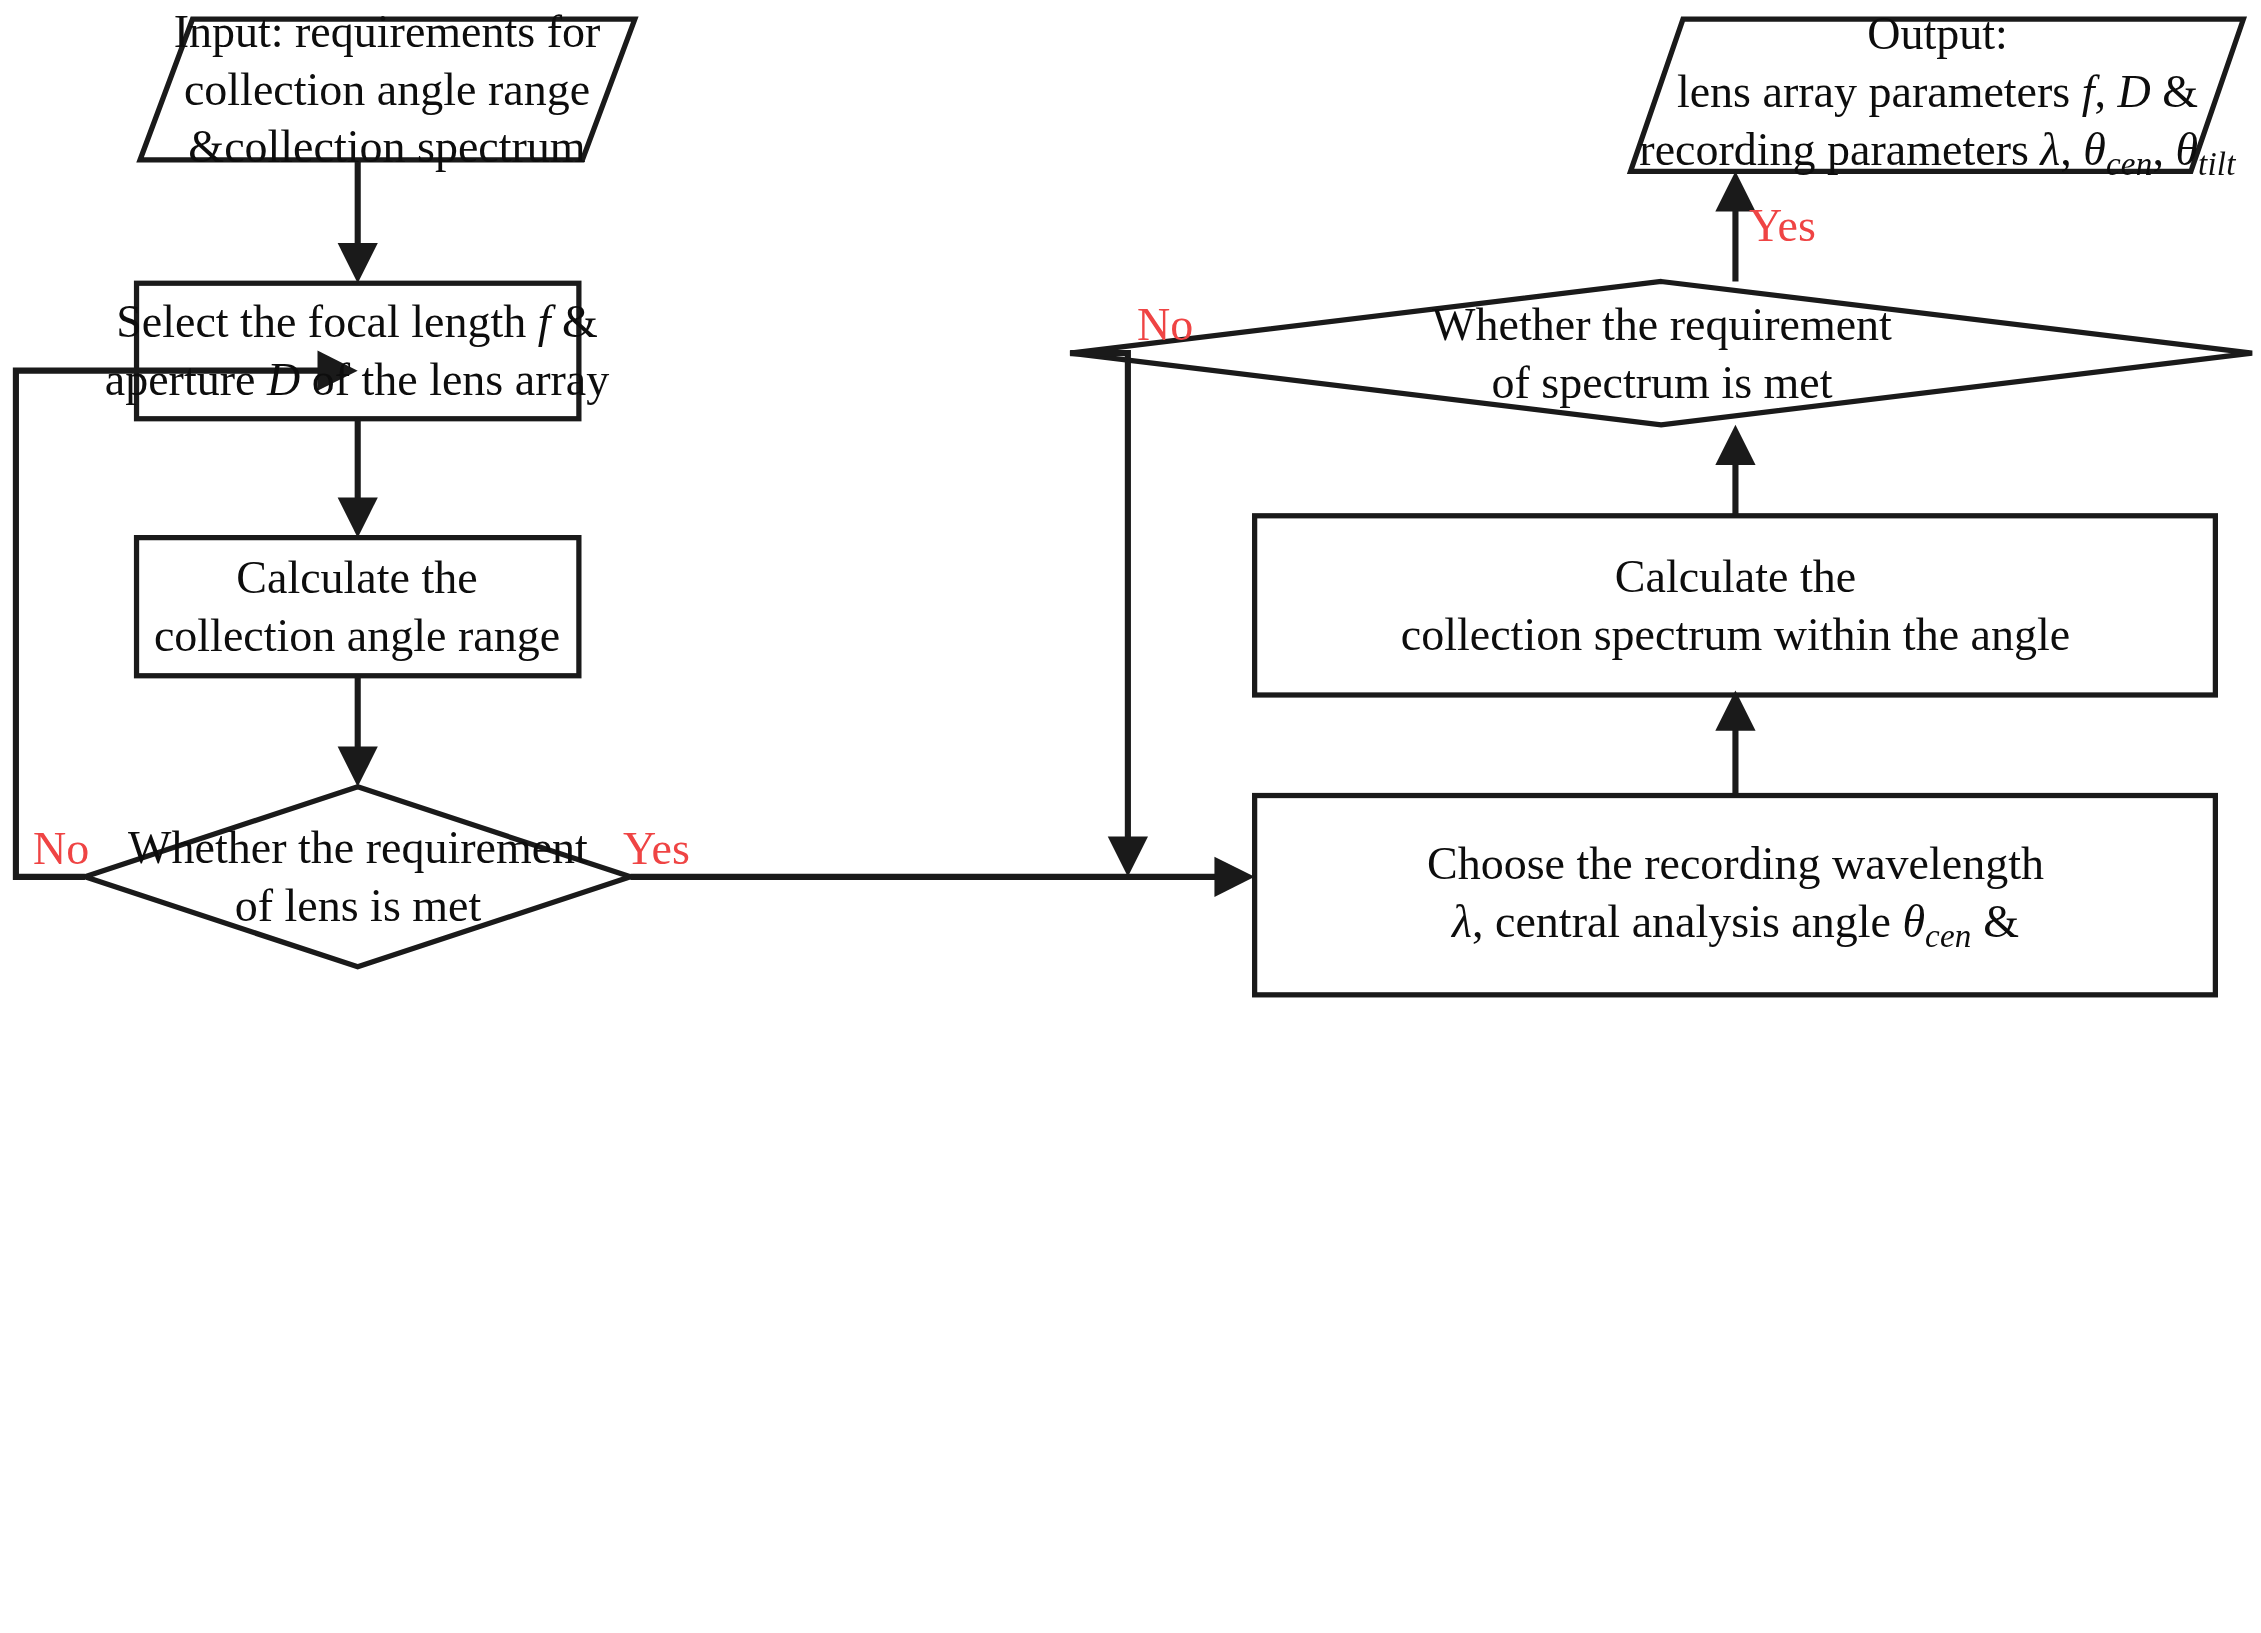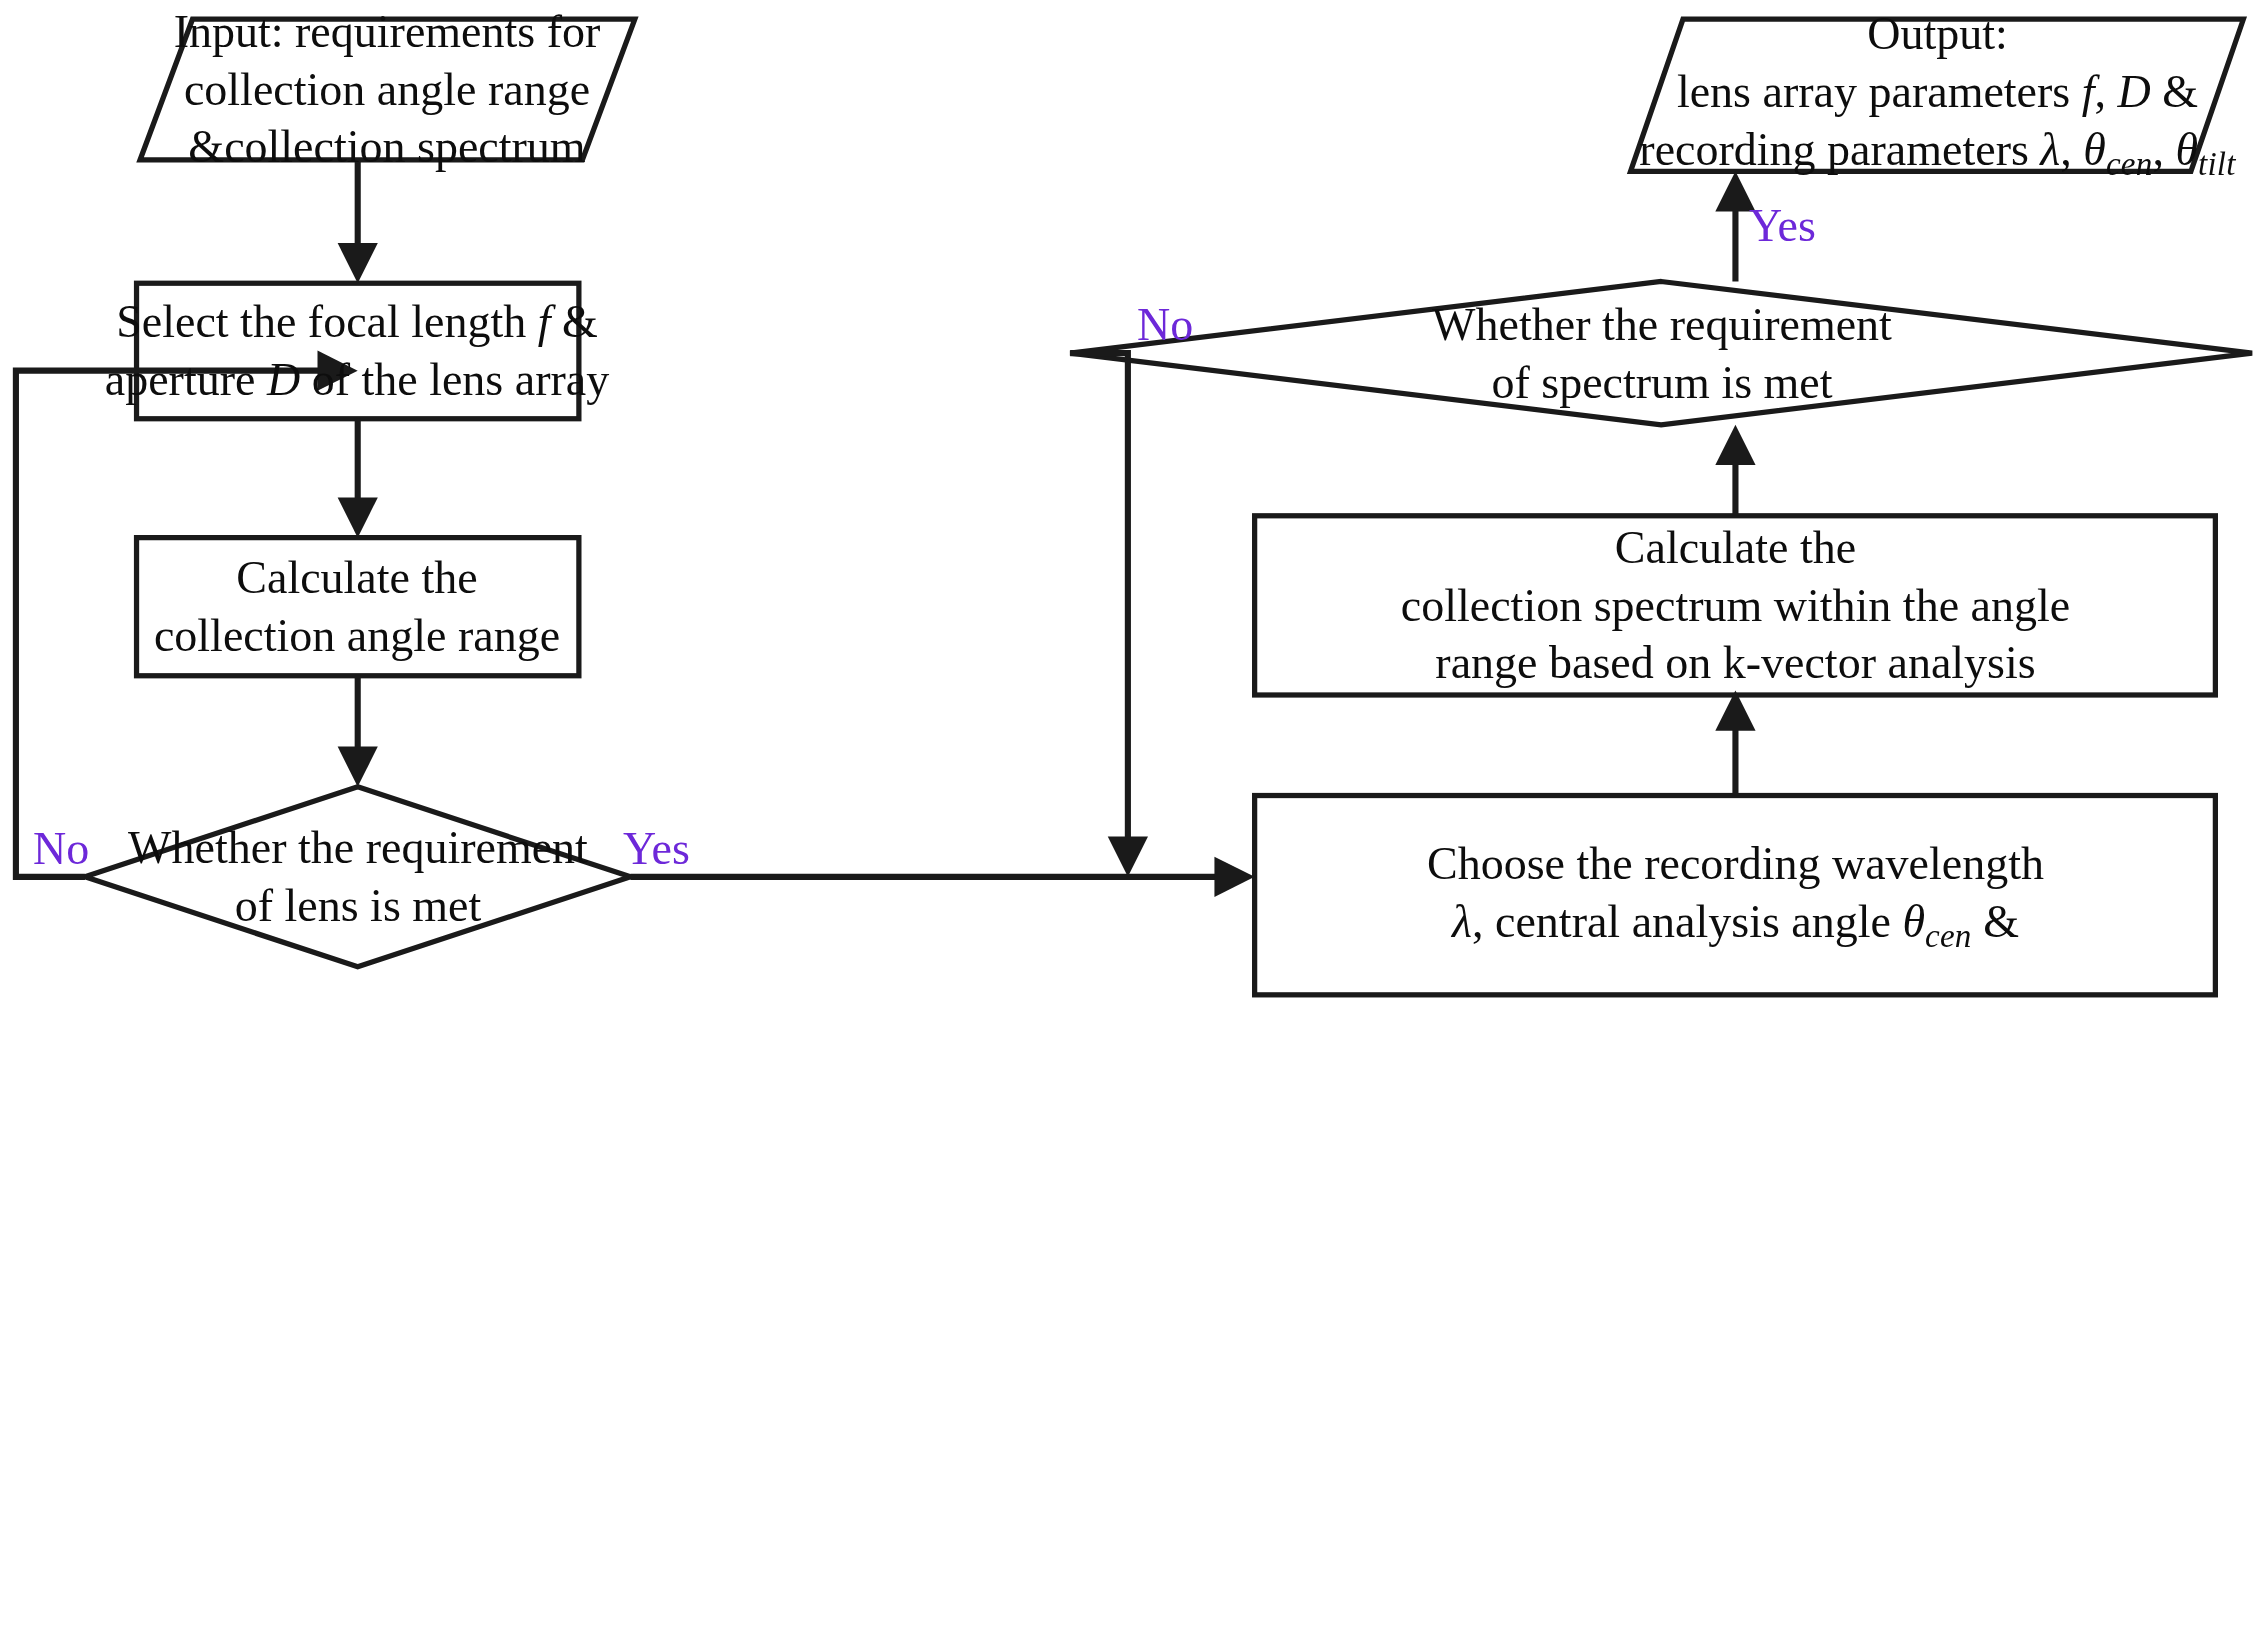--- a/index.html
+++ b/index.html
@@ -58,21 +58,21 @@
   .node-text .ln { display: block; }
   .it { font-style: italic; }
   .sub {
     font-style: italic;
     font-size: 0.72em;
     vertical-align: -0.30em;
     letter-spacing: 0.2px;
   }
   .edge-label {
     position: absolute;
-    color: #6d28d9;
+    color: #ef4444;
     font-family: "Liberation Serif", "DejaVu Serif", serif;
     font-size: 46px;
     line-height: 1;
     white-space: pre;
   }
 </style>
 </head>
 <body>
 
 <div id="flowchart-root">
@@ -152,21 +152,20 @@
   </div>
 
   <div class="node-text" style="left:1417px; top:297px; width:490px; height:114px;">
     <span class="ln">Whether the requirement</span>
     <span class="ln">of spectrum is met</span>
   </div>
 
   <div class="node-text" style="left:1255px; top:516px; width:961px; height:179px;">
     <span class="ln">Calculate the</span>
     <span class="ln">collection spectrum within the angle</span>
-    <span class="ln">range based on k-vector analysis</span>
   </div>
 
   <div class="node-text" style="left:1255px; top:796px; width:961px; height:199px;">
     <span class="ln">Choose the recording wavelength</span>
     <span class="ln"><span class="it">λ</span><span>, central analysis angle </span><span class="it">θ</span><span class="sub">cen</span><span> &amp;</span></span>
   </div>
 
   <div class="edge-label" style="left:33px; top:826px;">No</div>
 
   <div class="edge-label" style="left:623px; top:826px;">Yes</div>

